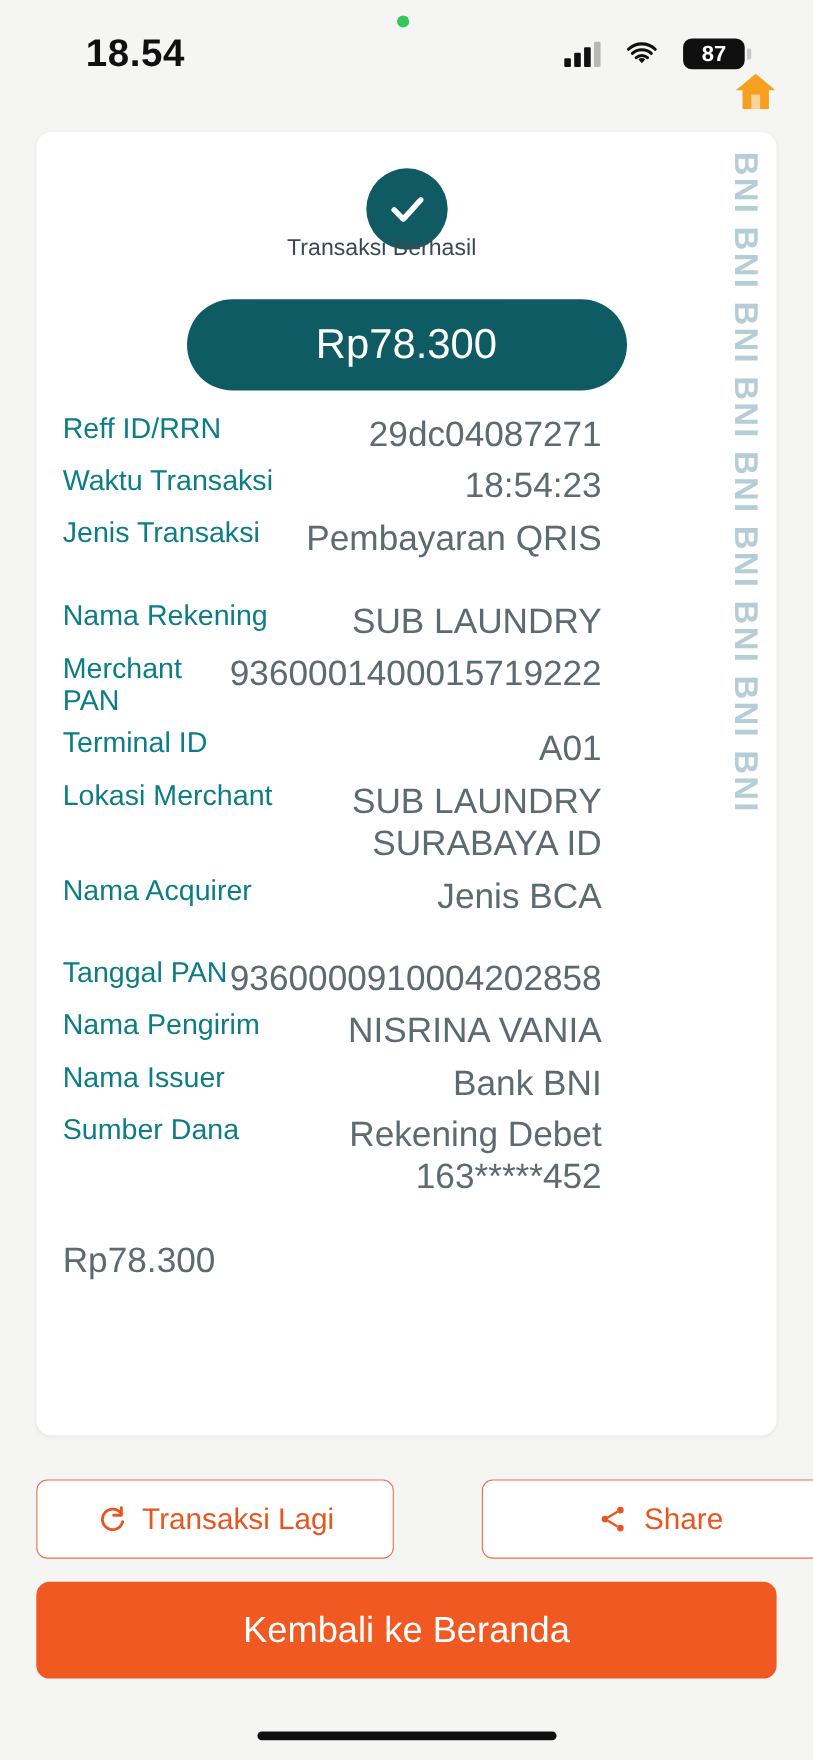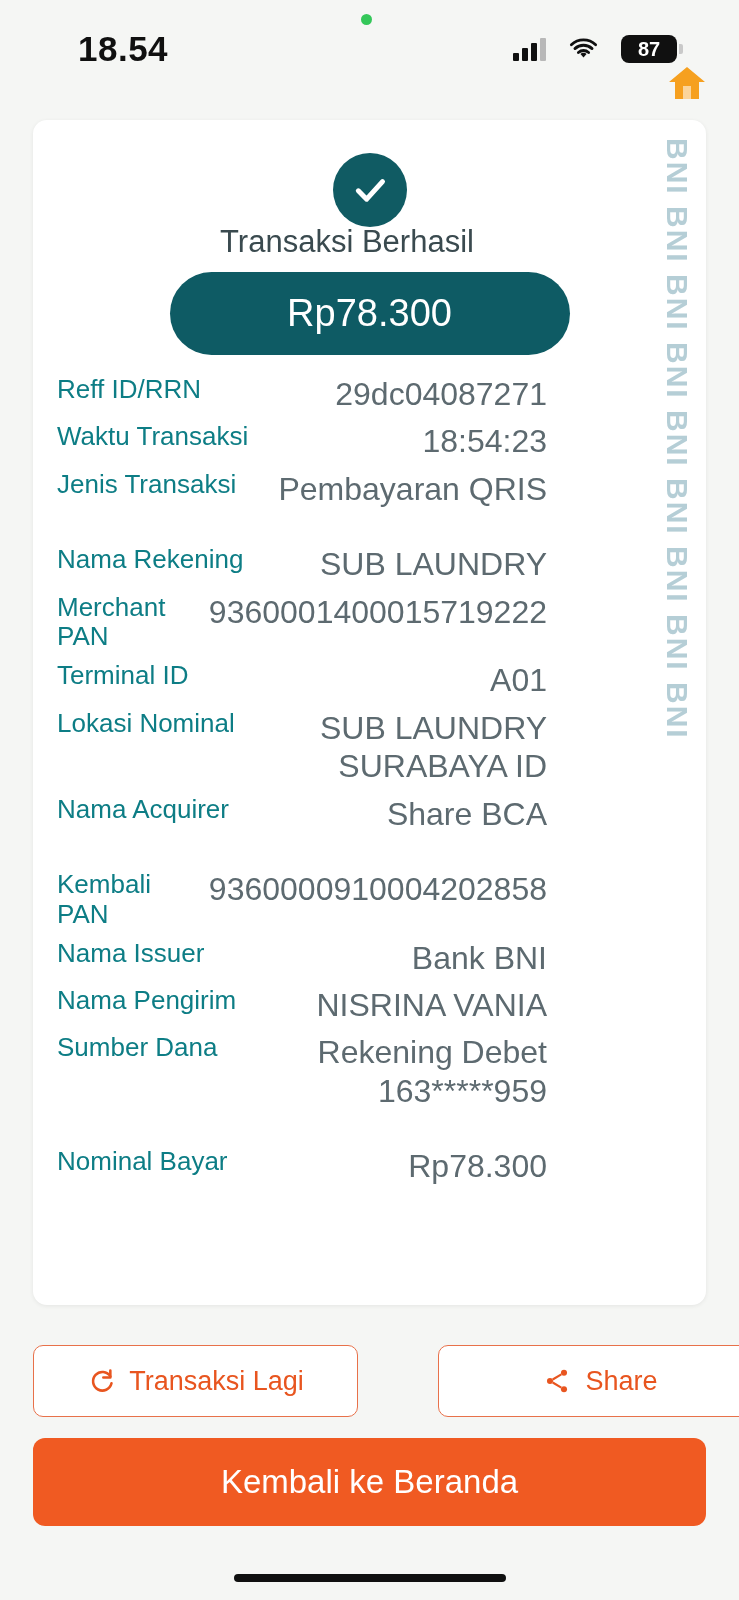--- a/index.html
+++ b/index.html
@@ -131,24 +131,24 @@
     border-radius: 50%;
     background: #105b63;
     display: flex;
     align-items: center;
     justify-content: center;
   }
   .check-circle svg { width: 40px; height: 40px; }
 
   .success-title {
     position: absolute;
-    top: 104px;
+    top: 94px;
     width: 628px;
     text-align: center;
-    font-size: 31px;
+    font-size: 21px;
     color: #3a4a4f;
   }
   .amount-pill {
     position: absolute;
     left: 50%;
     transform: translateX(-50%);
     top: 152px;
     width: 400px;
     height: 83px;
     border-radius: 42px;
@@ -304,53 +304,52 @@
       </div>
       <div class="row">
         <div class="label">Merchant PAN</div>
         <div class="value">9360001400015719222</div>
       </div>
       <div class="row">
         <div class="label">Terminal ID</div>
         <div class="value">A01</div>
       </div>
       <div class="row">
-        <div class="label">Lokasi Nominal</div>
+        <div class="label">Lokasi Merchant</div>
         <div class="value">SUB LAUNDRY
 SURABAYA ID</div>
       </div>
       <div class="row">
         <div class="label">Nama Acquirer</div>
-        <div class="value">Share BCA</div>
+        <div class="value">Jenis BCA</div>
       </div>
 
       <div class="gap"></div>
 
       <div class="row">
-        <div class="label">Kembali PAN</div>
+        <div class="label">Tanggal PAN</div>
         <div class="value">9360000910004202858</div>
+      </div>
+      <div class="row">
+        <div class="label">Nama Pengirim</div>
+        <div class="value">NISRINA VANIA</div>
       </div>
       <div class="row">
         <div class="label">Nama Issuer</div>
         <div class="value">Bank BNI</div>
       </div>
       <div class="row">
-        <div class="label">Nama Pengirim</div>
-        <div class="value">NISRINA VANIA</div>
-      </div>
-      <div class="row">
         <div class="label">Sumber Dana</div>
         <div class="value">Rekening Debet
-163*****959</div>
+163*****452</div>
       </div>
 
       <div class="gap"></div>
 
       <div class="row">
-        <div class="label">Nominal Bayar</div>
         <div class="value">Rp78.300</div>
       </div>
     </div>
   </div>
 
   <div class="secondary-row">
     <button class="btn-outline">
       <svg viewBox="0 0 24 24">
         <path d="M20 8a8 8 0 1 0 1 6" stroke="#e8551f" stroke-width="2.2" fill="none" stroke-linecap="round"></path>
         <path d="M20 3v6h-6" stroke="#e8551f" stroke-width="2.2" fill="none" stroke-linecap="round" stroke-linejoin="round"></path>

